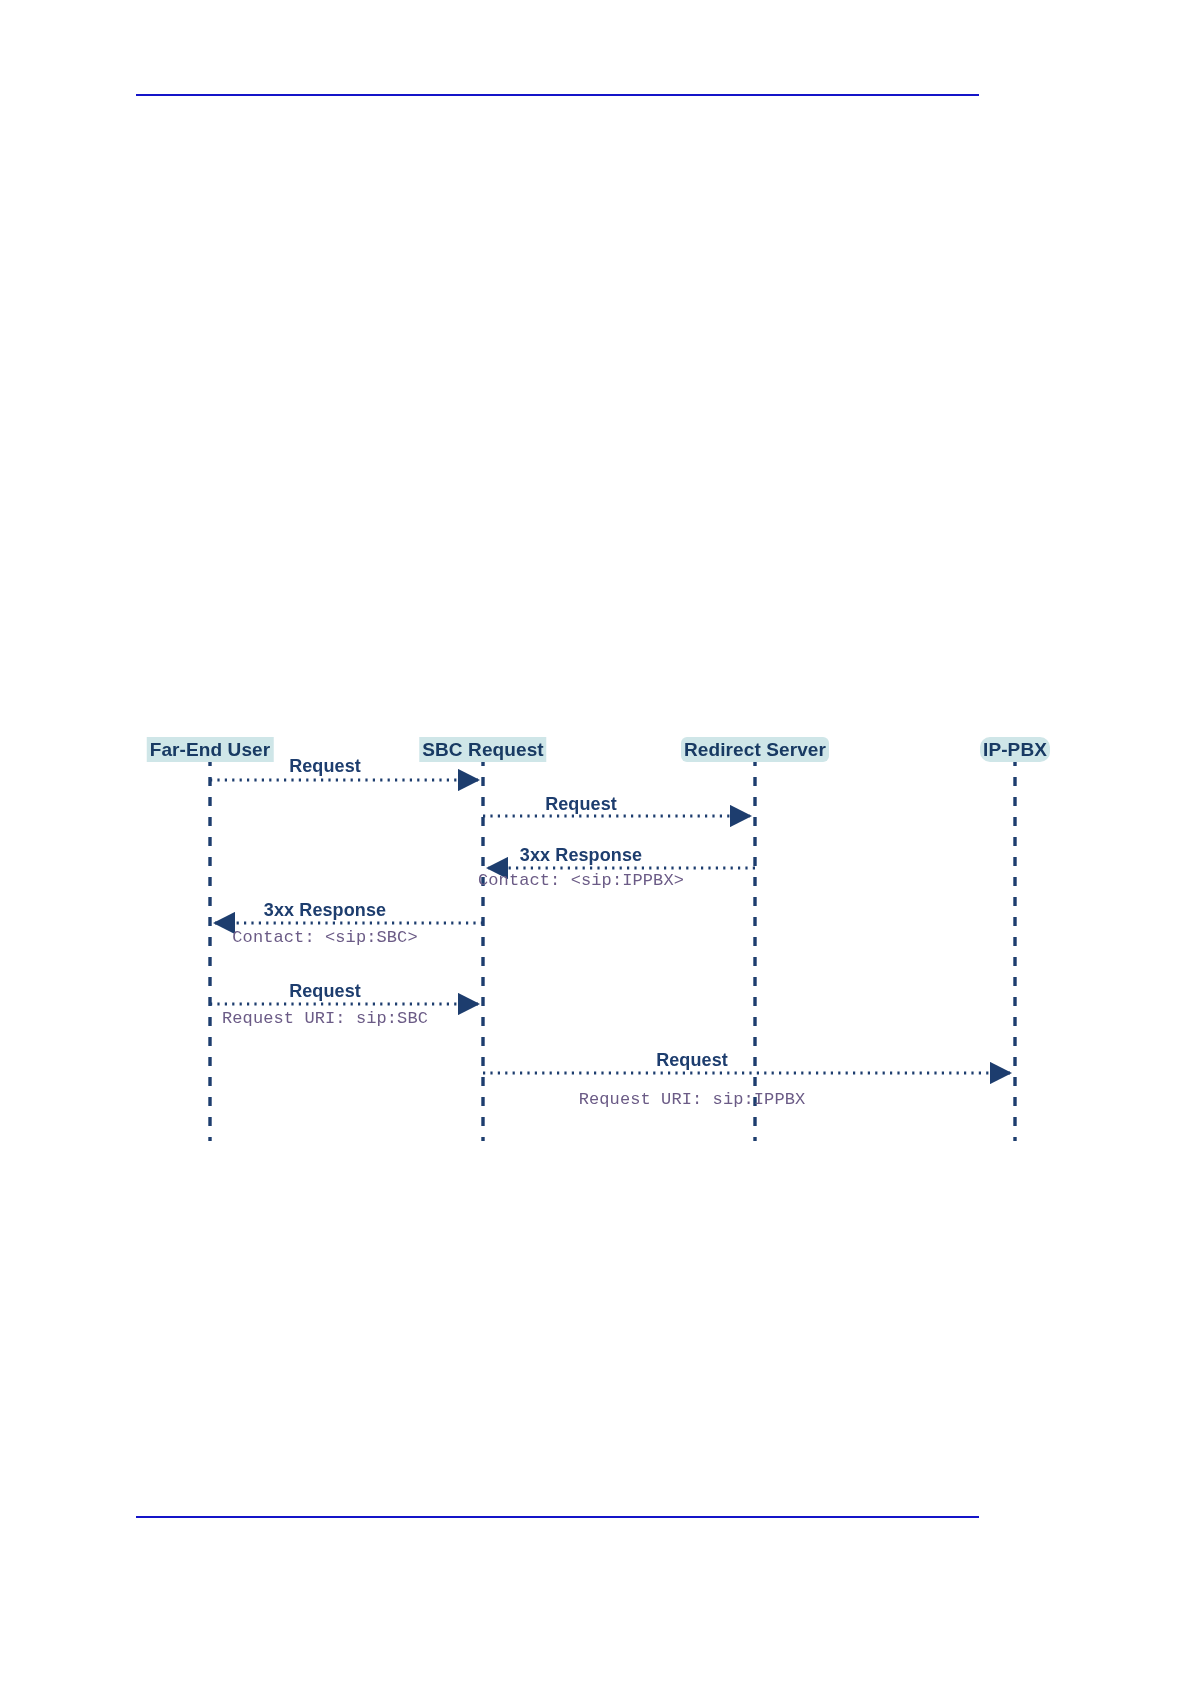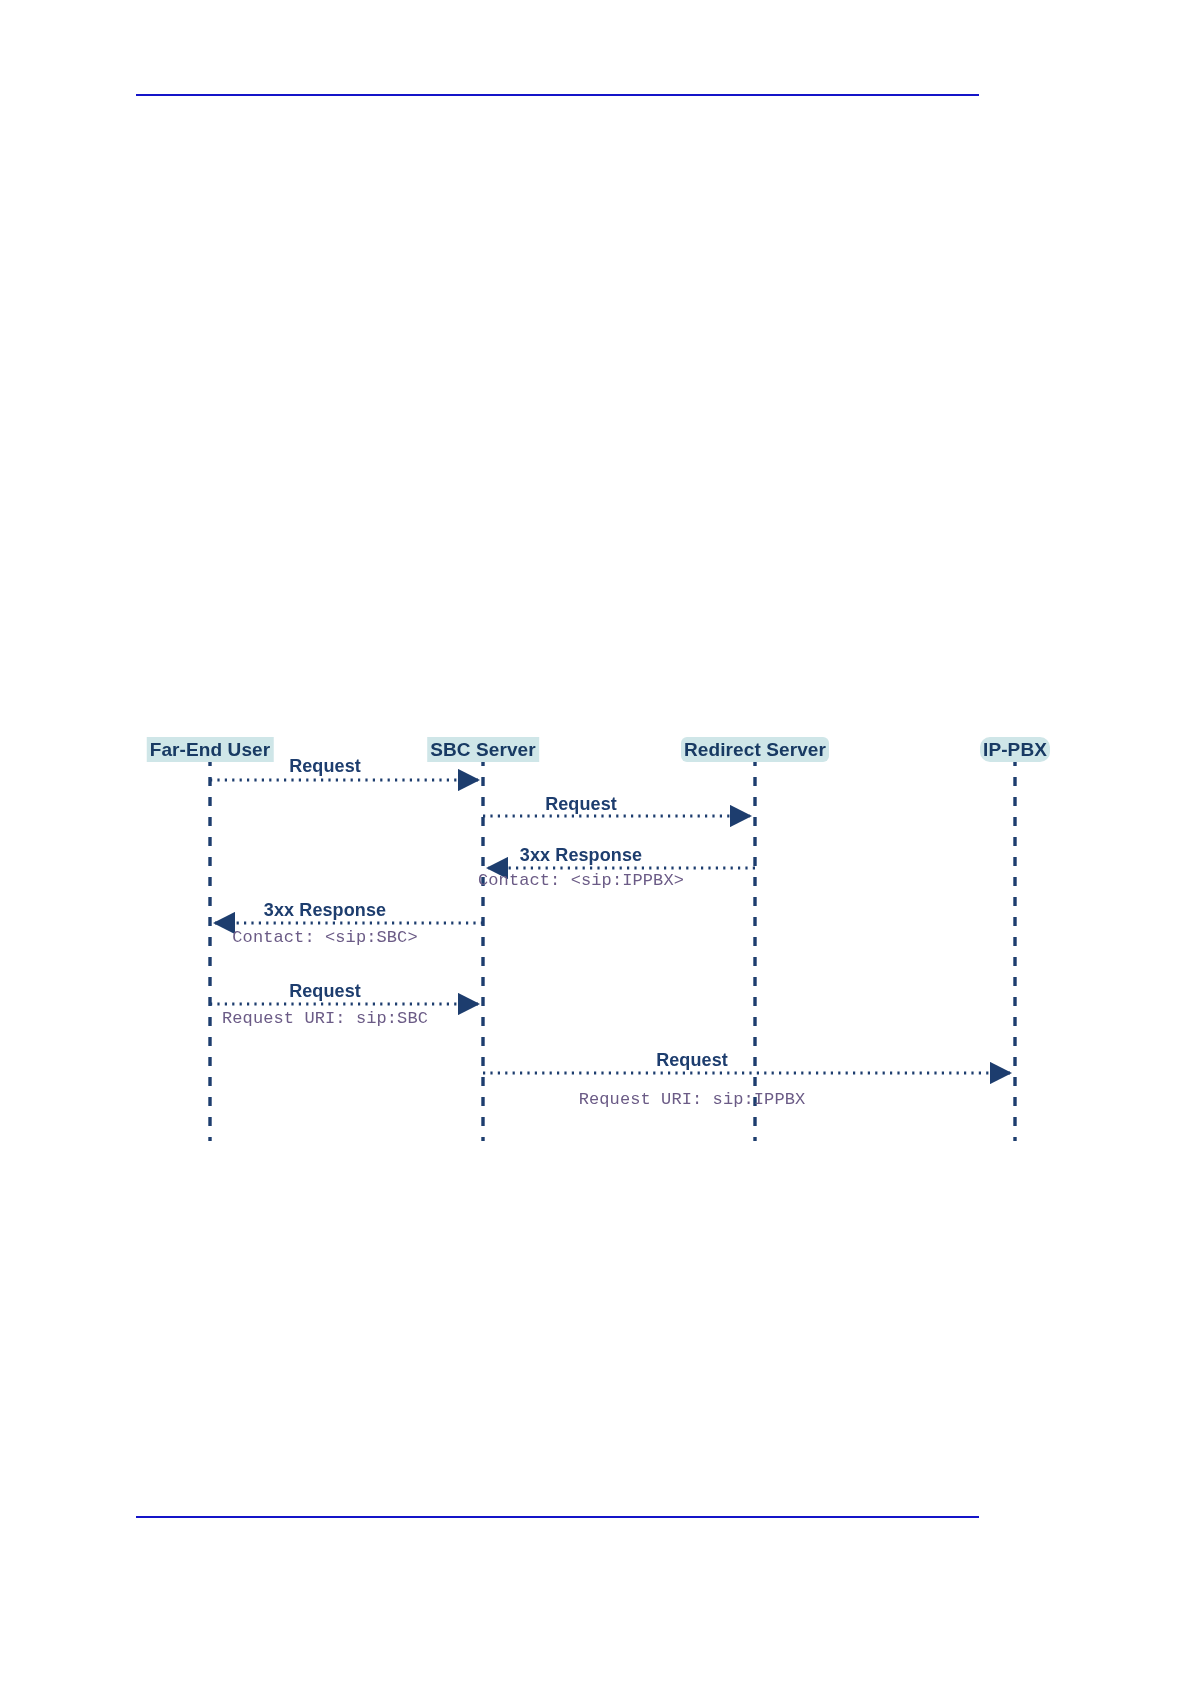--- a/index.html
+++ b/index.html
@@ -116,21 +116,21 @@
           <line x1="483" x2="750" y1="808" y2="808" stroke="#1d3d6e" stroke-width="3.2" stroke-dasharray="2.2 5.2" stroke-linecap="butt" marker-end="url(#arrowRight)"></line>
           <line x1="755" x2="488" y1="860" y2="860" stroke="#1d3d6e" stroke-width="3.2" stroke-dasharray="2.2 5.2" stroke-linecap="butt" marker-end="url(#arrowRight)"></line>
           <line x1="483" x2="215" y1="915" y2="915" stroke="#1d3d6e" stroke-width="3.2" stroke-dasharray="2.2 5.2" stroke-linecap="butt" marker-end="url(#arrowRight)"></line>
           <line x1="210" x2="478" y1="996" y2="996" stroke="#1d3d6e" stroke-width="3.2" stroke-dasharray="2.2 5.2" stroke-linecap="butt" marker-end="url(#arrowRight)"></line>
           <line x1="483" x2="1010" y1="1065" y2="1065" stroke="#1d3d6e" stroke-width="3.2" stroke-dasharray="2.2 5.2" stroke-linecap="butt" marker-end="url(#arrowRight)"></line>
         </g>
     </svg>
 
     <div id="lifeline-heads">
         <div class="lifeline-head" style="left: 210px; top: 729px;">Far-End User</div>
-        <div class="lifeline-head" style="left: 483px; top: 729px;">SBC Server</div>
+        <div class="lifeline-head" style="left: 483px; top: 729px;">SBC Request</div>
         <div class="lifeline-head" style="left: 755px; top: 729px; border-radius: 6px;">Redirect Server</div>
         <div class="lifeline-head" style="left: 1015px; top: 729px; border-radius: 10px;">IP-PBX</div>
       </div>
     <div id="message-labels">
         <div class="msg-label above" style="left: 325px; top: 748px;">
           <span class="msg-primary">Request</span>
         </div>
         <div class="msg-label above" style="left: 581px; top: 786px;">
           <span class="msg-primary">Request</span>
         </div>

